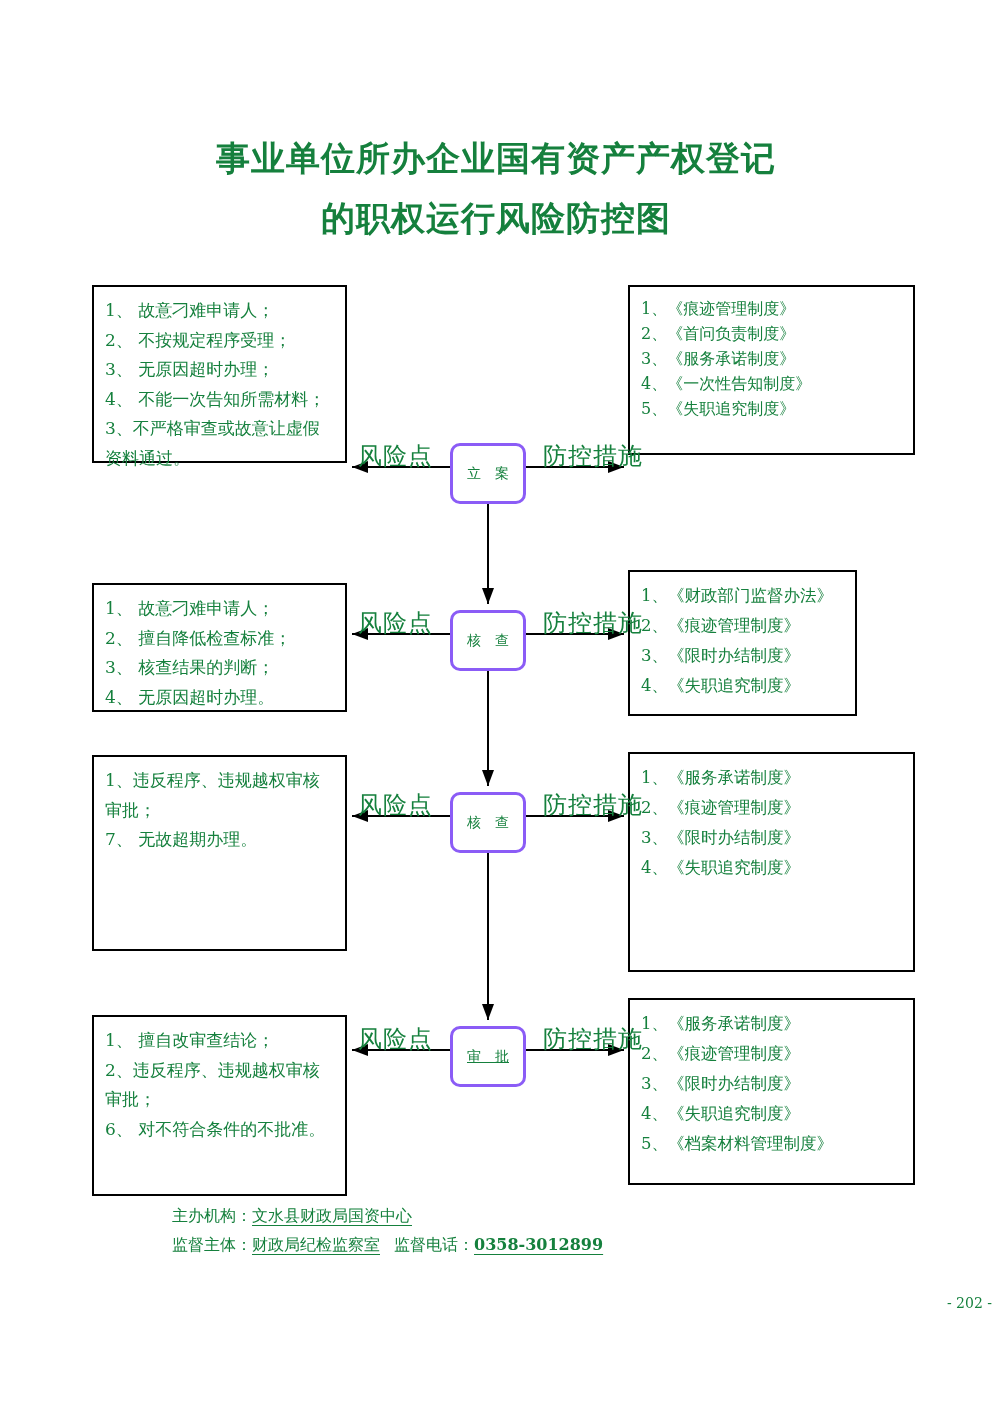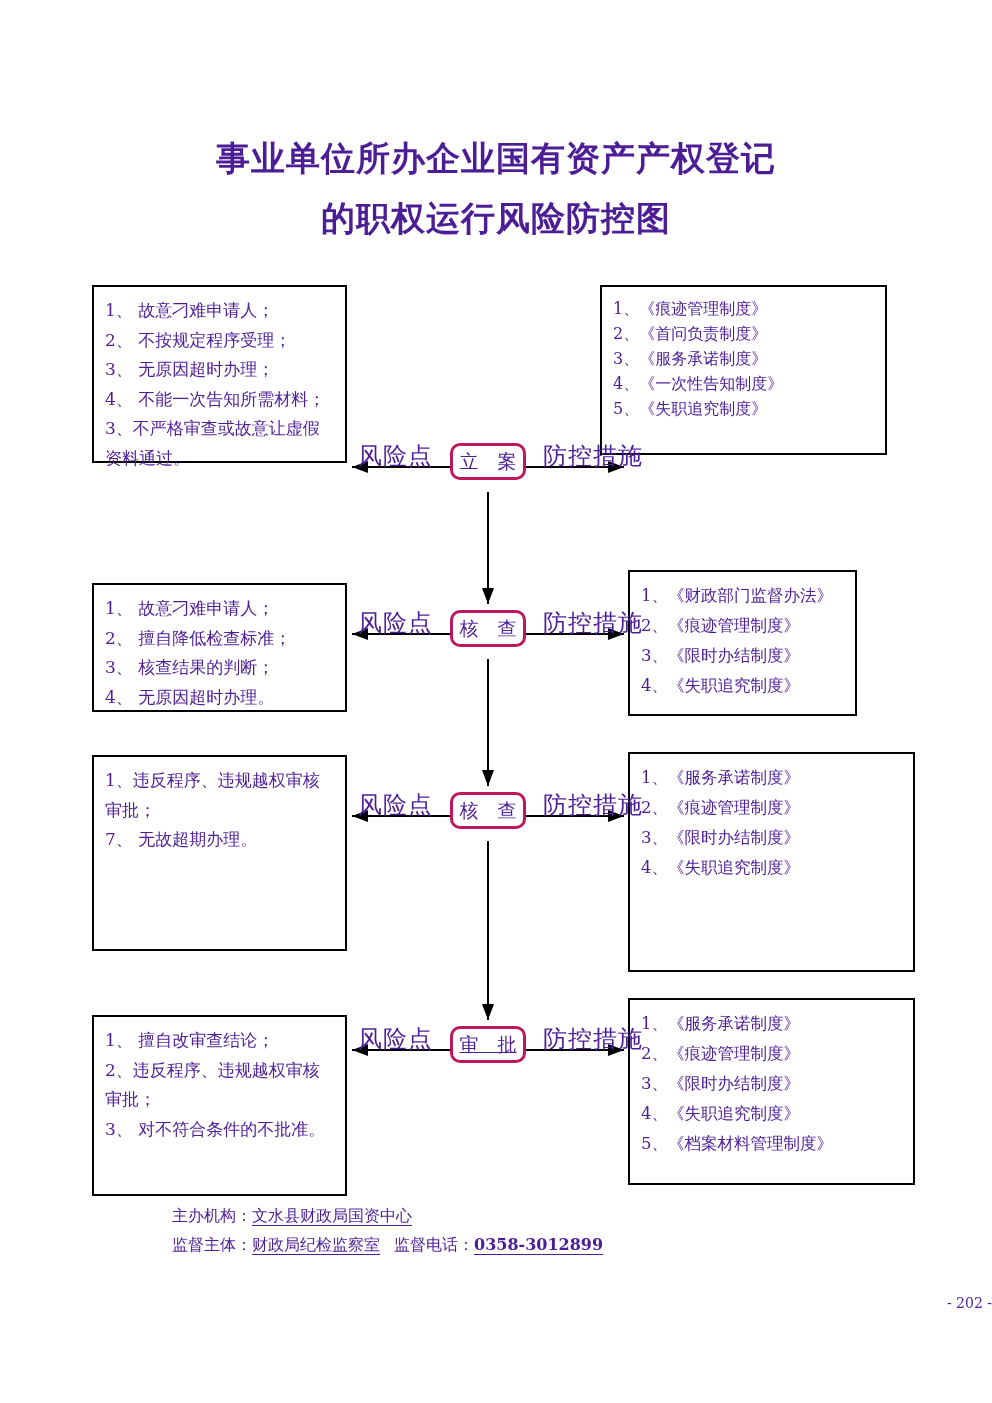--- a/index.html
+++ b/index.html
@@ -1,20 +1,20 @@
 <!DOCTYPE html>
 <html><head>
 <meta charset="utf-8">
 <style>
   html,body { margin:0; padding:0; background:#ffffff; }
   .page {
     position:relative;
     width:992px; height:1403px;
     background:#ffffff;
-    color:#4c1d95;
+    color:#15803d;
     font-family:"DejaVu Serif","Liberation Serif",serif;
     overflow:hidden;
   }
   .title-block {
     position:absolute;
     left:24px; top:128px; width:944px;
     text-align:center;
     font-weight:bold;
     font-size:34px;
     line-height:60px;
@@ -27,26 +27,26 @@
     border:2px solid #000;
     background:#fff;
     padding:9px 11px;
   }
   .box p { margin:0; font-size:17px; line-height:29.5px; }
   .measure-box p { font-size:16.5px; line-height:30px; }
   .measure-box.tight p { font-size:16px; line-height:25px; }
   .node {
     position:absolute;
     box-sizing:border-box;
-    width:76px; height:37px;
-    border:3px solid #be185d;
+    width:76px; height:61px;
+    border:3px solid #8b5cf6;
     border-radius:10px;
     background:#fff;
     display:flex; align-items:center; justify-content:center;
-    font-size:19px;
+    font-size:14px;
   }
   .arrow-label { position:absolute; font-size:24px; letter-spacing:1px; white-space:nowrap; }
   .footer {
     position:absolute;
     left:172px; top:1201px;
     font-size:16px;
     line-height:29px;
     white-space:nowrap;
   }
   .u { text-decoration:underline; text-underline-offset:4px; }
@@ -92,21 +92,21 @@
     <line x1="526" y1="1050" x2="624" y2="1050" stroke="#000" stroke-width="2" marker-end="url(#ah)"></line>
   </svg>
 
   <div class="box risk-box" style="left:92px; top:285px; width:255px; height:178px;">
     <p>1、 故意刁难申请人；</p>
     <p>2、 不按规定程序受理；</p>
     <p>3、 无原因超时办理；</p>
     <p>4、 不能一次告知所需材料；</p>
     <p>3、不严格审查或故意让虚假资料通过。</p>
   </div>
-  <div class="box measure-box tight" style="left:600px; top:285px; width:287px; height:170px;">
+  <div class="box measure-box tight" style="left:628px; top:285px; width:287px; height:170px;">
     <p>1、《痕迹管理制度》</p>
     <p>2、《首问负责制度》</p>
     <p>3、《服务承诺制度》</p>
     <p>4、《一次性告知制度》</p>
     <p>5、《失职追究制度》</p>
   </div>
   <div class="arrow-label" style="left:358px; top:440px;">风险点</div>
   <div class="arrow-label" style="left:543px; top:440px;">防控措施</div>
   <div class="node" style="left:450px; top:443px;">
     <span>立　案</span>
@@ -142,21 +142,21 @@
   </div>
   <div class="arrow-label" style="left:358px; top:789px;">风险点</div>
   <div class="arrow-label" style="left:543px; top:789px;">防控措施</div>
   <div class="node" style="left:450px; top:792px;">
     <span>核　查</span>
   </div>
 
   <div class="box risk-box" style="left:92px; top:1015px; width:255px; height:181px;">
     <p>1、 擅自改审查结论；</p>
     <p>2、违反程序、违规越权审核审批；</p>
-    <p>3、 对不符合条件的不批准。</p>
+    <p>6、 对不符合条件的不批准。</p>
   </div>
   <div class="box measure-box" style="left:628px; top:998px; width:287px; height:187px;">
     <p>1、《服务承诺制度》</p>
     <p>2、《痕迹管理制度》</p>
     <p>3、《限时办结制度》</p>
     <p>4、《失职追究制度》</p>
     <p>5、《档案材料管理制度》</p>
   </div>
   <div class="arrow-label" style="left:358px; top:1023px;">风险点</div>
   <div class="arrow-label" style="left:543px; top:1023px;">防控措施</div>

